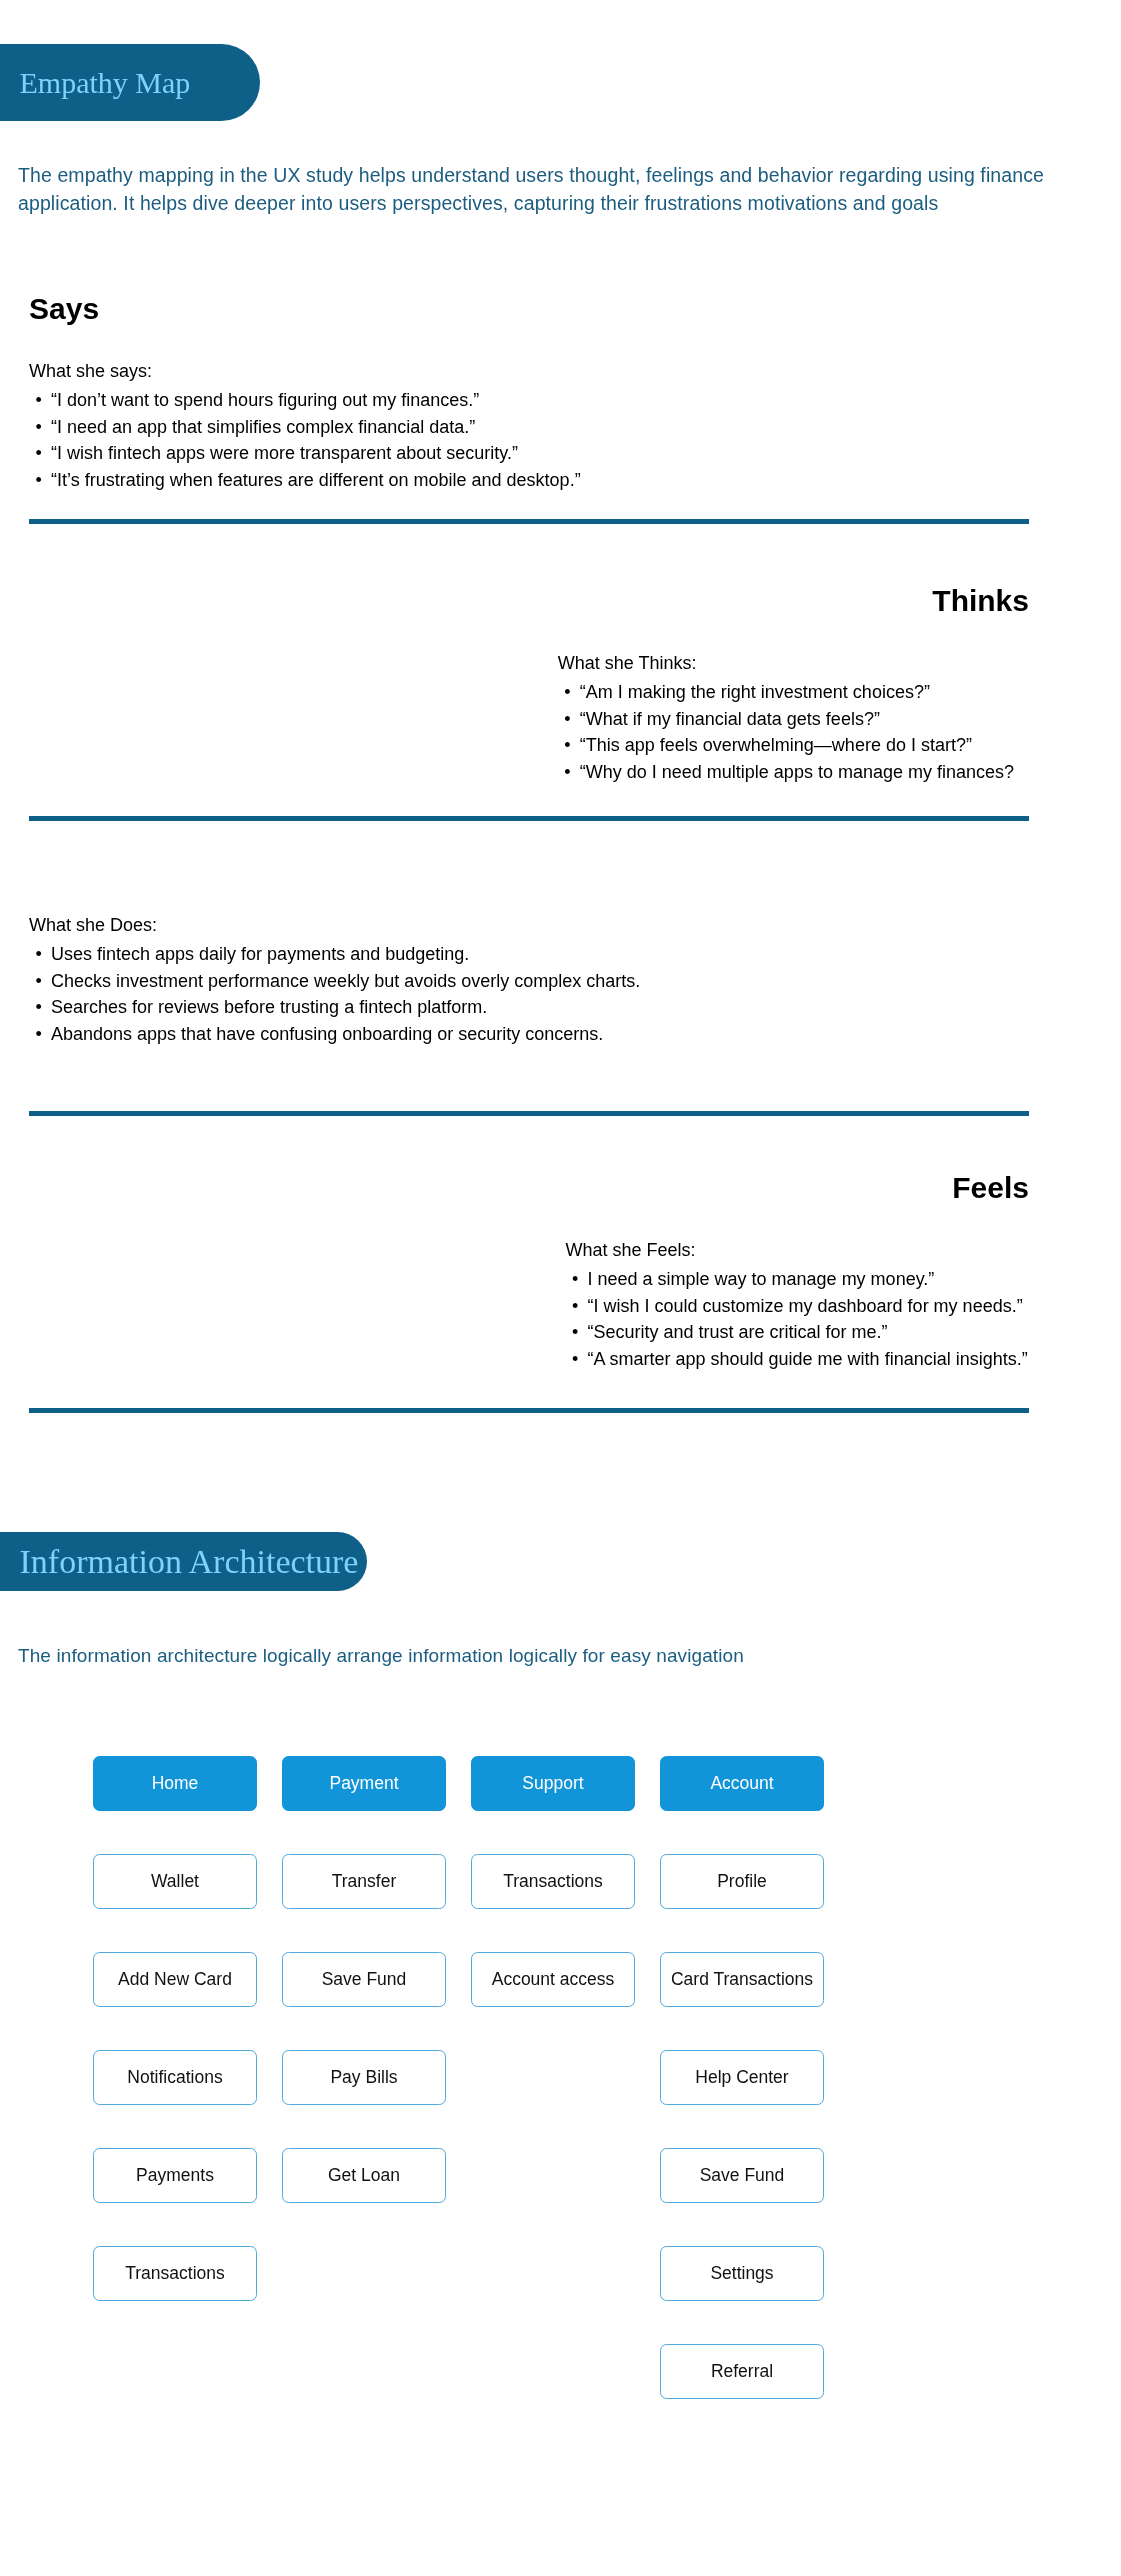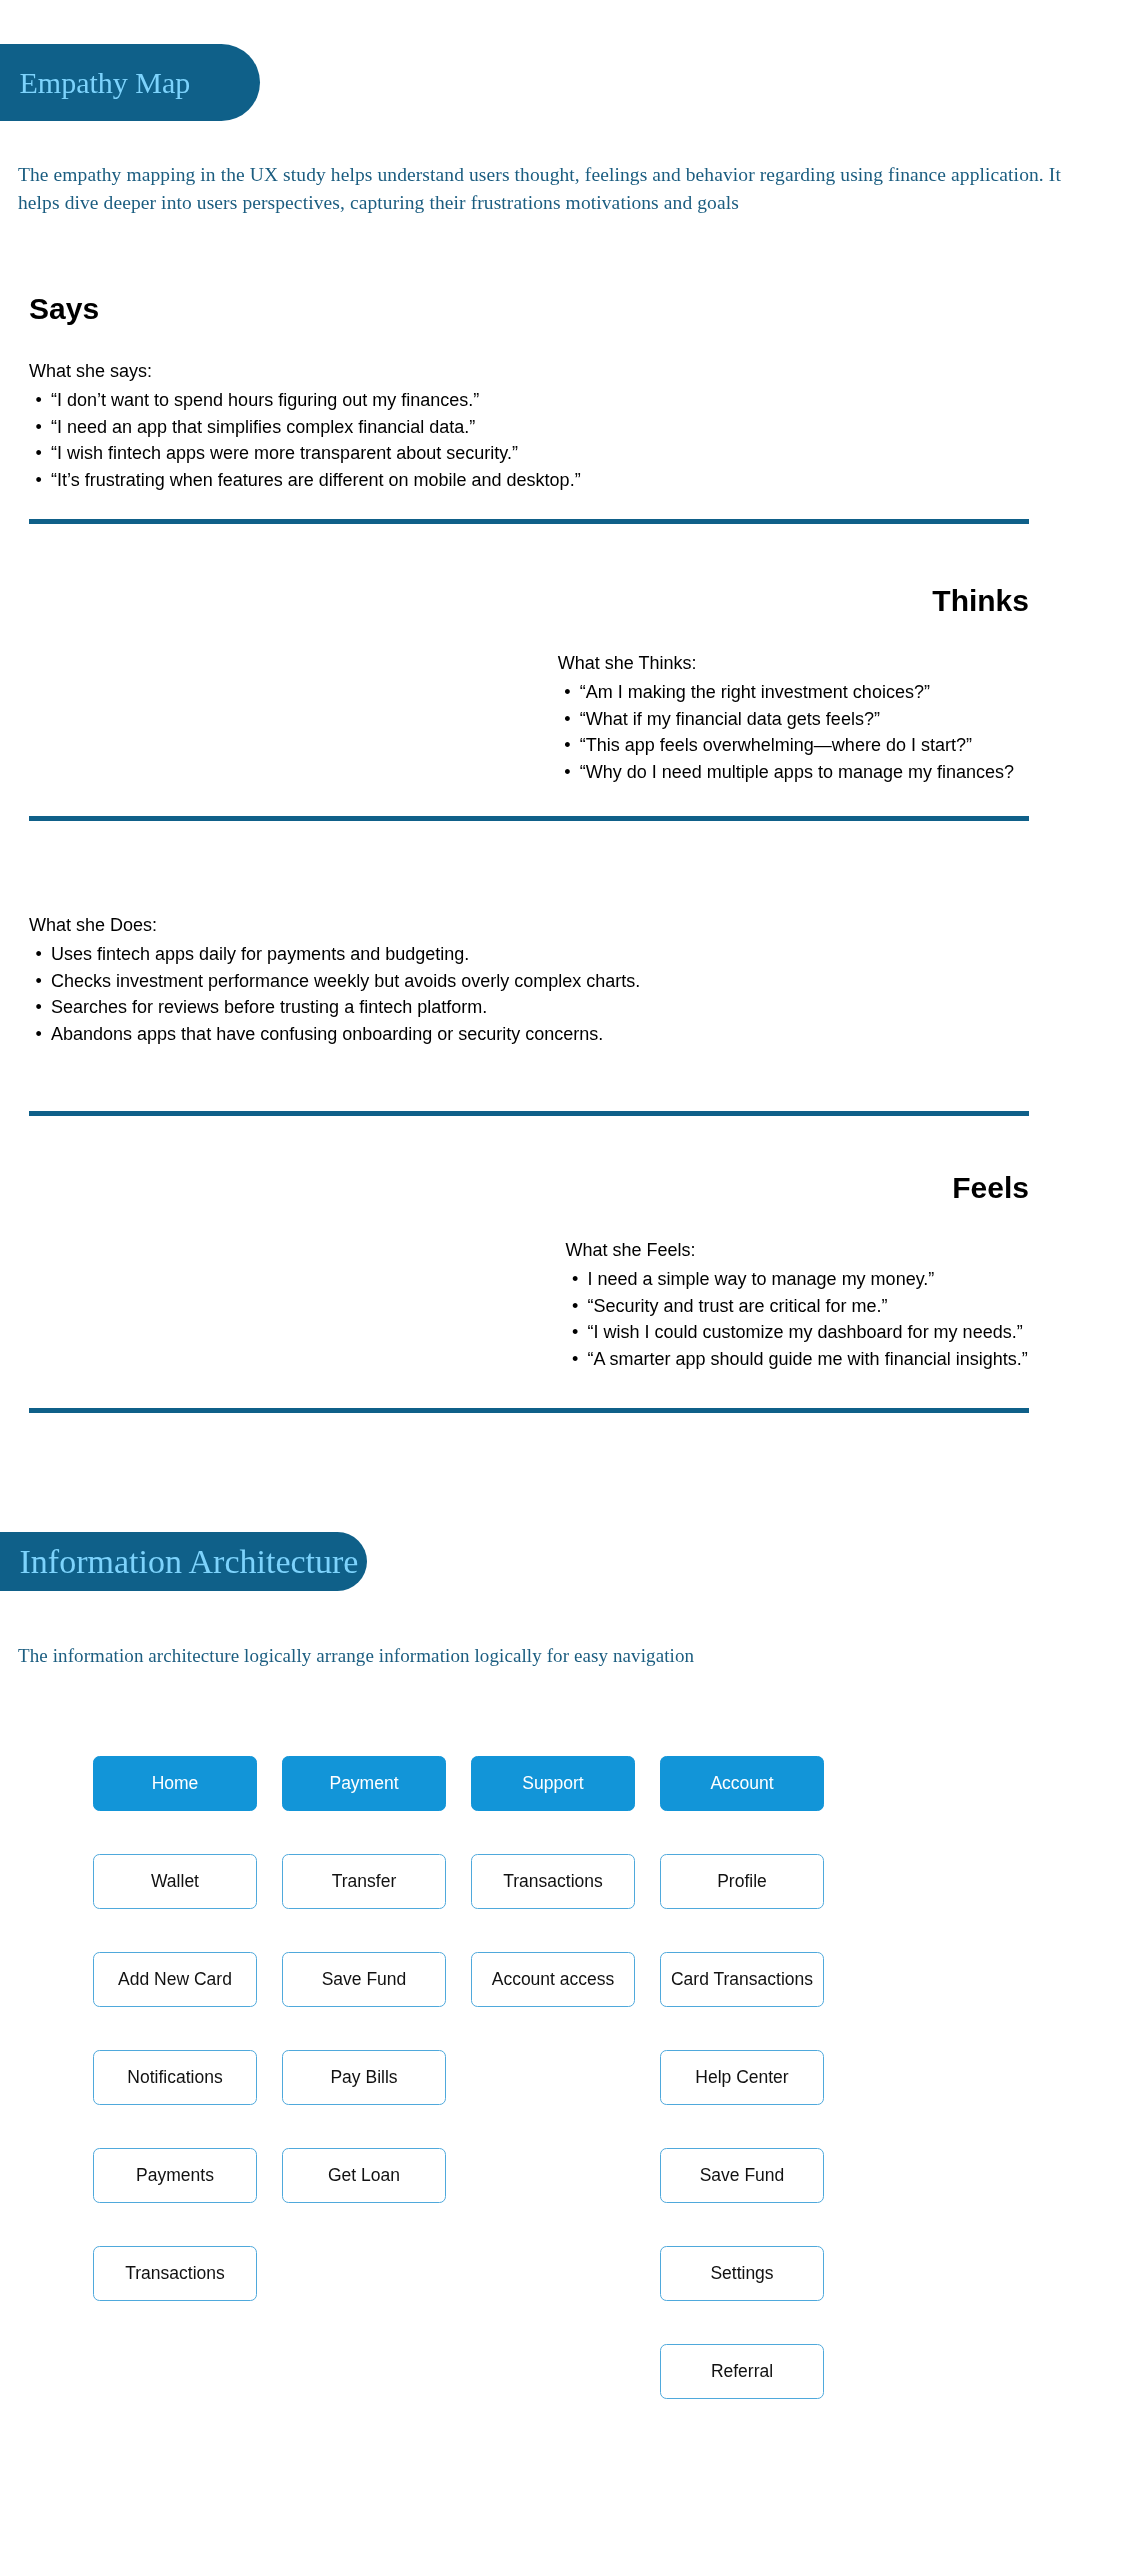--- a/index.html
+++ b/index.html
@@ -42,21 +42,20 @@
     font-size: 34px;
   }
 
   
   .intro {
     position: absolute;
     color: #1b5d80;
     font-size: 19.5px;
     line-height: 1.45;
     letter-spacing: 0.1px;
-    font-family: Liberation Serif, serif;
   }
   #empathy-intro {
     left: 18px;
     top: 141px;
     width: 1064px;
   }
   #ia-intro {
     left: 18px;
     top: 1623px;
     width: 1064px;
@@ -224,22 +223,22 @@
 </div>
 <div class="divider" id="div-does"></div>
 
 <div class="quadrant" id="feels-block">
   <h2 class="q-heading q-heading-right">Feels</h2>
   <div class="q-body-feels">
     <div class="q-inner">
       <p class="q-lead">What she Feels:</p>
       <ul class="q-list">
         <li>I need a simple way to manage my money.”</li>
+        <li>“I wish I could customize my dashboard for my needs.”</li>
         <li>“Security and trust are critical for me.”</li>
-        <li>“I wish I could customize my dashboard for my needs.”</li>
         <li>“A smarter app should guide me with financial insights.”</li>
       </ul>
     </div>
   </div>
 </div>
 <div class="divider" id="div-feels"></div>
 
 <div class="title-pill" id="ia-pill">
   <span>Information Architecture</span>
 </div>

